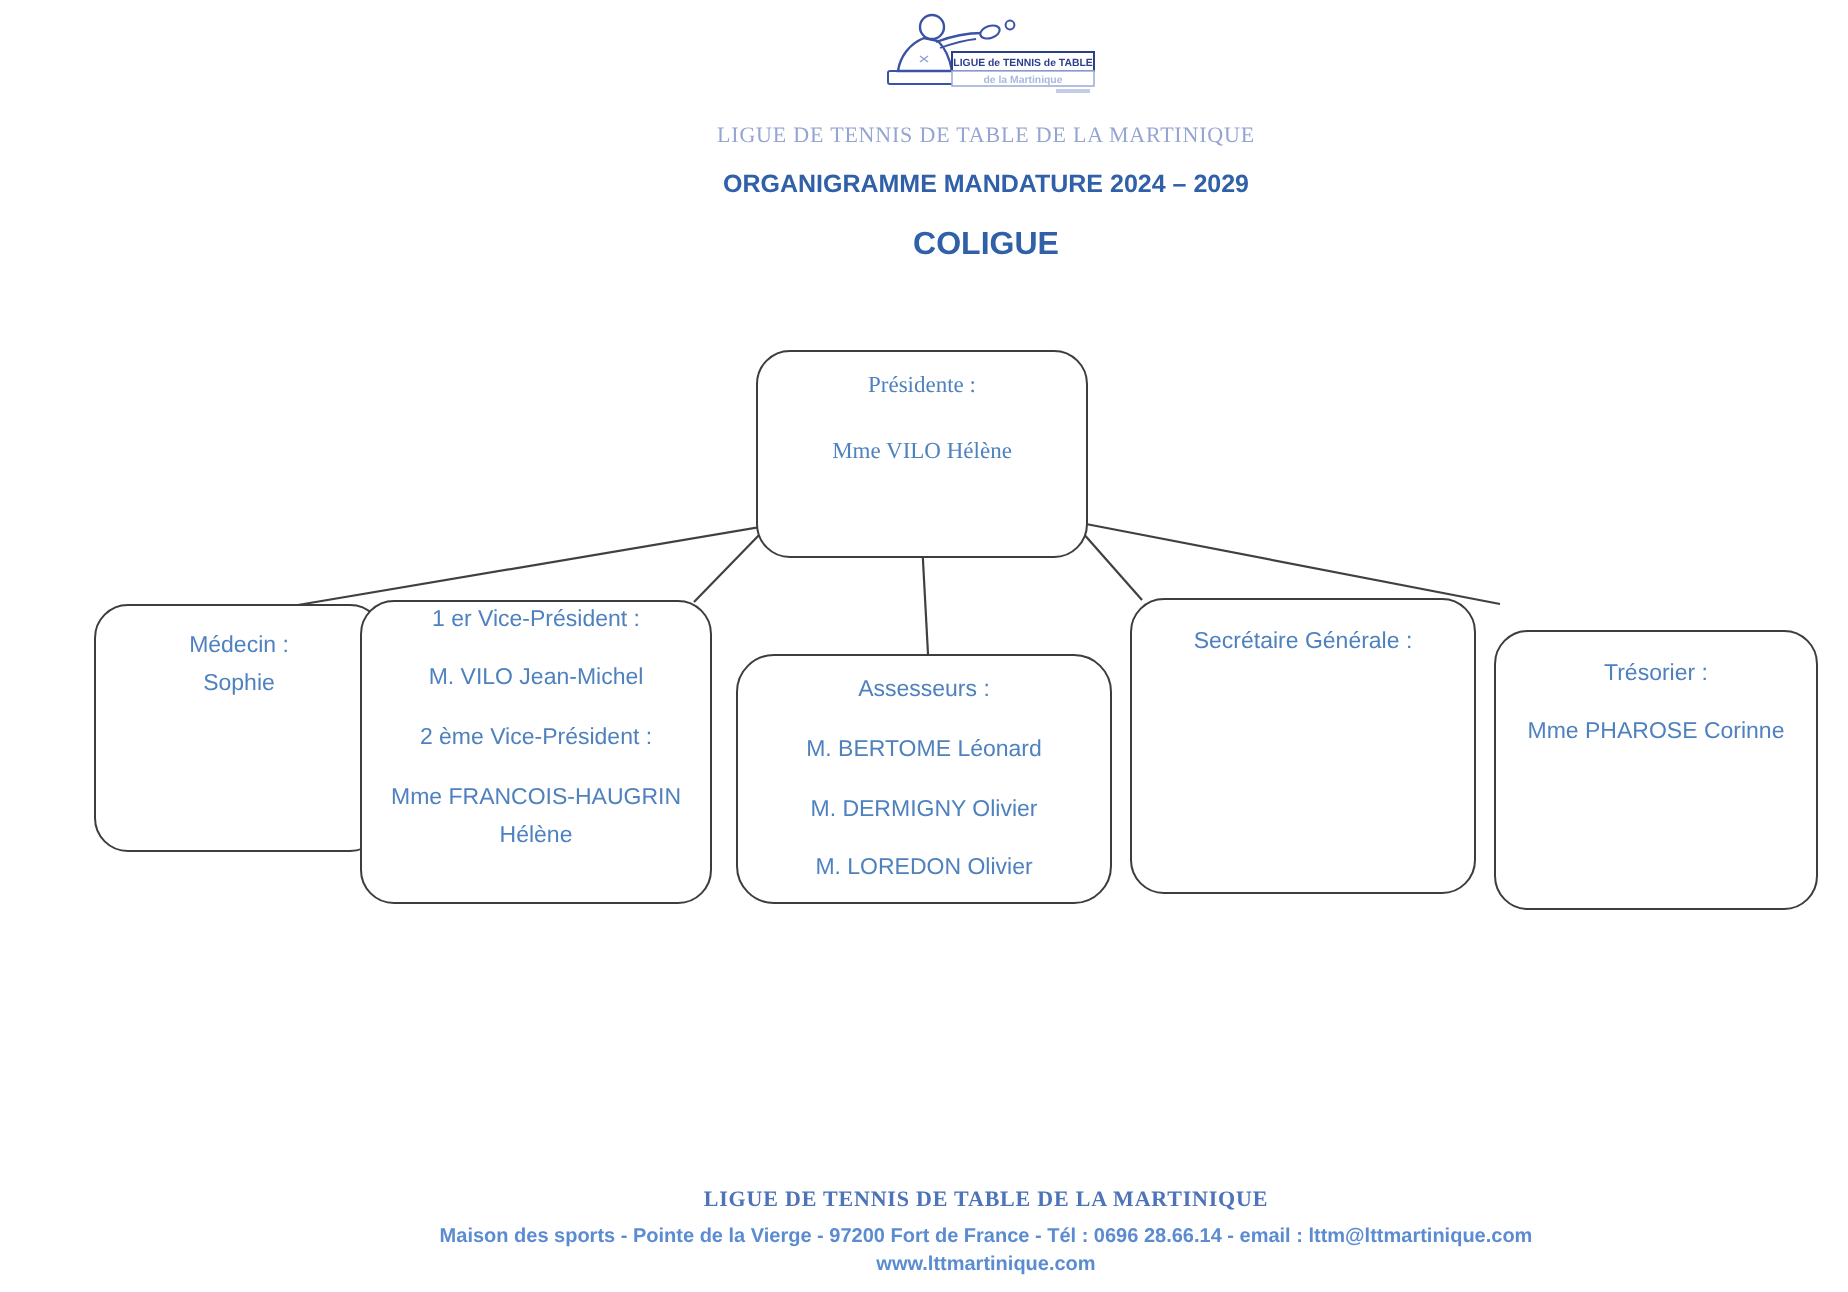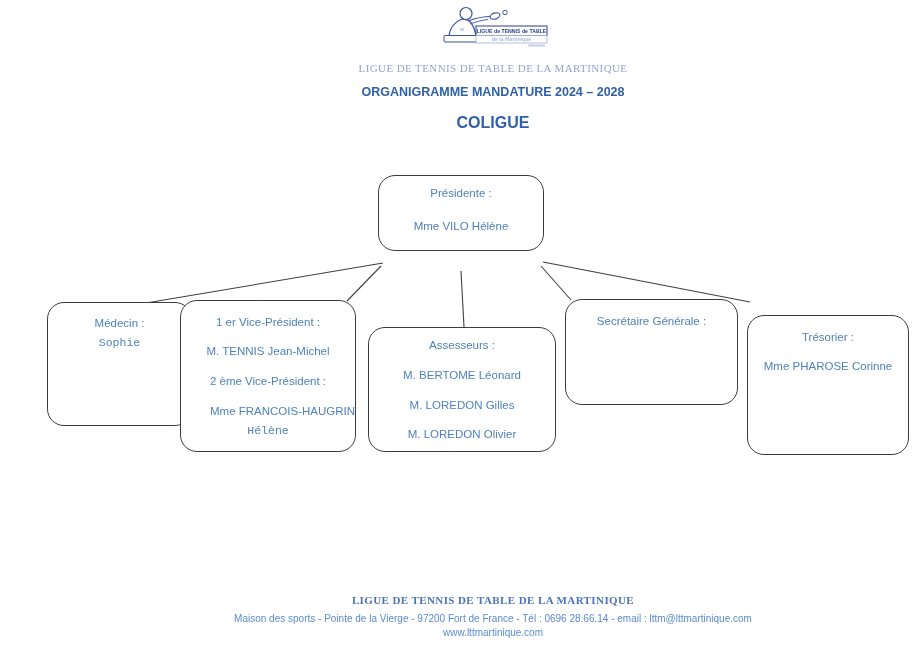--- a/index.html
+++ b/index.html
@@ -42,41 +42,41 @@
     border: 1.4px solid #3d3d3d;
     border-radius: 17px;
     background: #ffffff;
     text-align: center;
     color: #4e81bd;
     font-size: 11.5px;
     line-height: 19px;
   }
   .org-box .para { margin: 10px 0 0 0; }
   .org-box .para.first { margin-top: 0; }
-  .org-box .cont { margin: 0; font-family: Liberation Mono, monospace; }
+  .org-box .cont { margin: 0; }
 
   #connector-svg {
     position: absolute;
     left: 0; top: 0;
     width: 924px; height: 646px;
     pointer-events: none;
   }
   #connector-svg line { stroke: #404040; stroke-width: 1.1; }
 
   
   .footer-serif {
     font-family: "Liberation Serif", serif;
     font-weight: bold;
     color: #4d73b8;
     font-size: 11px;
     letter-spacing: 0.4px;
   }
   .footer-addr {
     color: #5b8bd0;
-    font-weight: normal;
+    font-weight: bold;
     font-size: 10px;
   }
 </style>
 </head>
 <body>
 
 <div id="page">
 
   <div class="abs" style="left:441px; top:5px; width:108px; height:53px;">
     <svg width="108" height="53" viewBox="0 0 108 53">
@@ -99,57 +99,57 @@
       <text x="70.5" y="28" text-anchor="middle" font-size="5.2" font-weight="bold" font-family="Liberation Sans, sans-serif" fill="#2b3f8c">LIGUE de TENNIS de TABLE</text>
 
       <rect x="35" y="30.5" width="71" height="7.5" fill="#ffffff" stroke="#a0afd8" stroke-width="0.8"></rect>
       <text x="70.5" y="36.3" text-anchor="middle" font-size="5.2" font-weight="bold" font-family="Liberation Sans, sans-serif" fill="#a9b8de">de la Martinique</text>
 
       <rect x="87" y="39.5" width="17" height="2" fill="#c3cde8"></rect>
     </svg>
   </div>
 
   <div class="abs center-band serif-title" style="top:62px;">LIGUE DE TENNIS DE TABLE DE LA MARTINIQUE</div>
-  <div class="abs center-band bold-blue" style="top:85px;">ORGANIGRAMME MANDATURE 2024 – 2028</div>
+  <div class="abs center-band bold-blue" style="top:85px;">ORGANIGRAMME MANDATURE 2024 – 2029</div>
   <div class="abs center-band bold-blue" style="top:114px; font-size:16px;">COLIGUE</div>
 
   <svg id="connector-svg">
     <line x1="383" y1="263" x2="146" y2="303"></line>
     <line x1="381" y1="266" x2="347" y2="301"></line>
     <line x1="461" y1="271" x2="464" y2="327"></line>
     <line x1="541" y1="266" x2="571" y2="300"></line>
     <line x1="543" y1="262" x2="750" y2="302"></line>
   </svg>
 
-  <div class="org-box" style="left:378px; top:175px; width:166px; height:76px; padding-top:8px;">
+  <div class="org-box" style="left:378px; top:175px; width:166px; height:104px; padding-top:8px;font-family:Liberation Serif, serif;">
     <div class="para first">Présidente :</div>
     <div class="para" style="margin-top:14px;">Mme VILO Hélène</div>
   </div>
 
   <div class="org-box" style="left:15px; top:302px; width:145px; height:124px; padding-top:11px;margin-left:32px;">
     <div class="para first">Médecin :</div>
     <div class="cont">Sophie</div>
   </div>
 
-  <div class="org-box" style="left:180px; top:300px; width:176px; height:152px; padding-top:12px;">
+  <div class="org-box" style="left:180px; top:300px; width:176px; height:152px; ">
     <div class="para first">1 er Vice-Président :</div>
-    <div class="para">M. TENNIS Jean-Michel</div>
+    <div class="para">M. VILO Jean-Michel</div>
     <div class="para" style="margin-top:11px;">2 ème Vice-Président :</div>
-    <div class="para" style="margin-top:11px;text-align:right;">Mme FRANCOIS-HAUGRIN</div>
+    <div class="para" style="margin-top:11px;">Mme FRANCOIS-HAUGRIN</div>
     <div class="cont">Hélène</div>
   </div>
 
-  <div class="org-box" style="left:368px; top:327px; width:188px; height:125px; padding-top:8px;">
+  <div class="org-box" style="left:368px; top:327px; width:188px; height:125px; padding-top:8px;border-radius:19px;">
     <div class="para first">Assesseurs :</div>
     <div class="para" style="margin-top:11px;">M. BERTOME Léonard</div>
-    <div class="para" style="margin-top:11px;">M. LOREDON Gilles</div>
+    <div class="para" style="margin-top:11px;">M. DERMIGNY Olivier</div>
     <div class="para" style="">M. LOREDON Olivier</div>
   </div>
 
-  <div class="org-box" style="left:565px; top:299px; width:173px; height:106px; padding-top:12px;">
+  <div class="org-box" style="left:565px; top:299px; width:173px; height:148px; padding-top:12px;">
     <div class="para first">Secrétaire Générale :</div>
   </div>
 
   <div class="org-box" style="left:747px; top:315px; width:162px; height:140px; padding-top:12px;">
     <div class="para first">Trésorier :</div>
     <div class="para">Mme PHAROSE Corinne</div>
   </div>
 
   <div class="abs center-band footer-serif" style="top:594px;">LIGUE DE TENNIS DE TABLE DE LA MARTINIQUE</div>
   <div class="abs center-band footer-addr" style="top:613px;">Maison des sports - Pointe de la Vierge - 97200 Fort de France - Tél : 0696 28.66.14 - email : lttm@lttmartinique.com</div>

